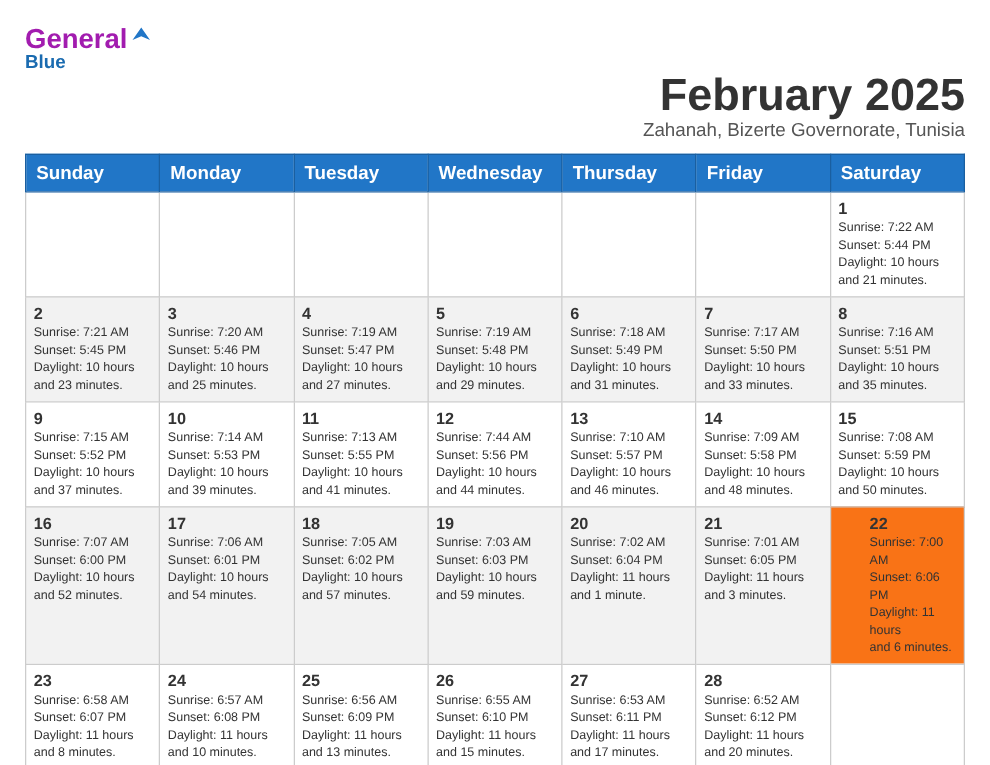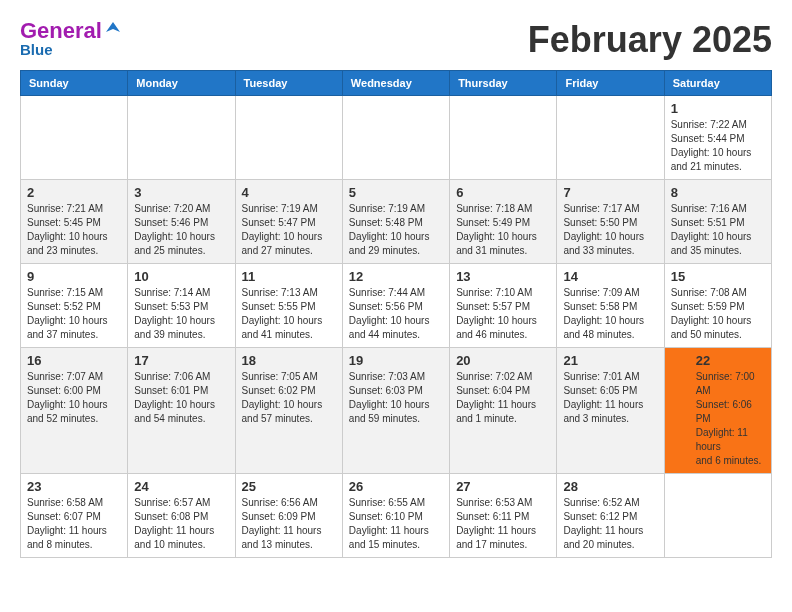--- a/index.html
+++ b/index.html
@@ -28,20 +28,21 @@
       line-height: 1;
     }
     .logo-blue {
       font-size: 15px;
       font-weight: bold;
       color: #1a6bb0;
       line-height: 1;
     }
     .title-section {
       text-align: right;
+      margin-top: 36px;
     }
     .month-title {
       font-size: 36px;
       font-weight: bold;
       color: #333;
       line-height: 1.1;
     }
     .location-title {
       font-size: 15px;
       color: #555;
@@ -49,21 +50,21 @@
     .calendar {
       width: 100%;
       border-collapse: collapse;
       border: 1px solid #ccc;
     }
     .calendar th {
       background-color: #2176c7;
       color: #fff;
       text-align: left;
       padding: 6px 8px;
-      font-size: 11px;
+      font-size: 15px;
       font-weight: bold;
       border: 1px solid #1a5fa0;
     }
     .calendar td {
       vertical-align: top;
       padding: 5px 6px;
       border: 1px solid #ccc;
       font-size: 10.5px;
       color: #333;
       width: calc(100% / 7);
@@ -92,20 +93,21 @@
     <div style="display:flex;align-items:center;">
       <span class="logo-general">General</span>
       <svg width="18" height="18" viewBox="0 0 18 18" style="margin-left:2px;margin-top:-4px;">
         <polygon points="9,2 16,12 9,9 2,12" fill="#2176c7"></polygon>
       </svg>
     </div>
     <span class="logo-blue">Blue</span>
   </div>
   <div class="title-section">
     <div class="month-title">February 2025</div>
+    <div class="location-title">Zahanah, Bizerte Governorate, Tunisia</div>
   </div>
 </div>
 
 <table class="calendar">
   <thead>
     <tr>
     <th>Sunday</th>
         <th>Monday</th>
         <th>Tuesday</th>
         <th>Wednesday</th>

